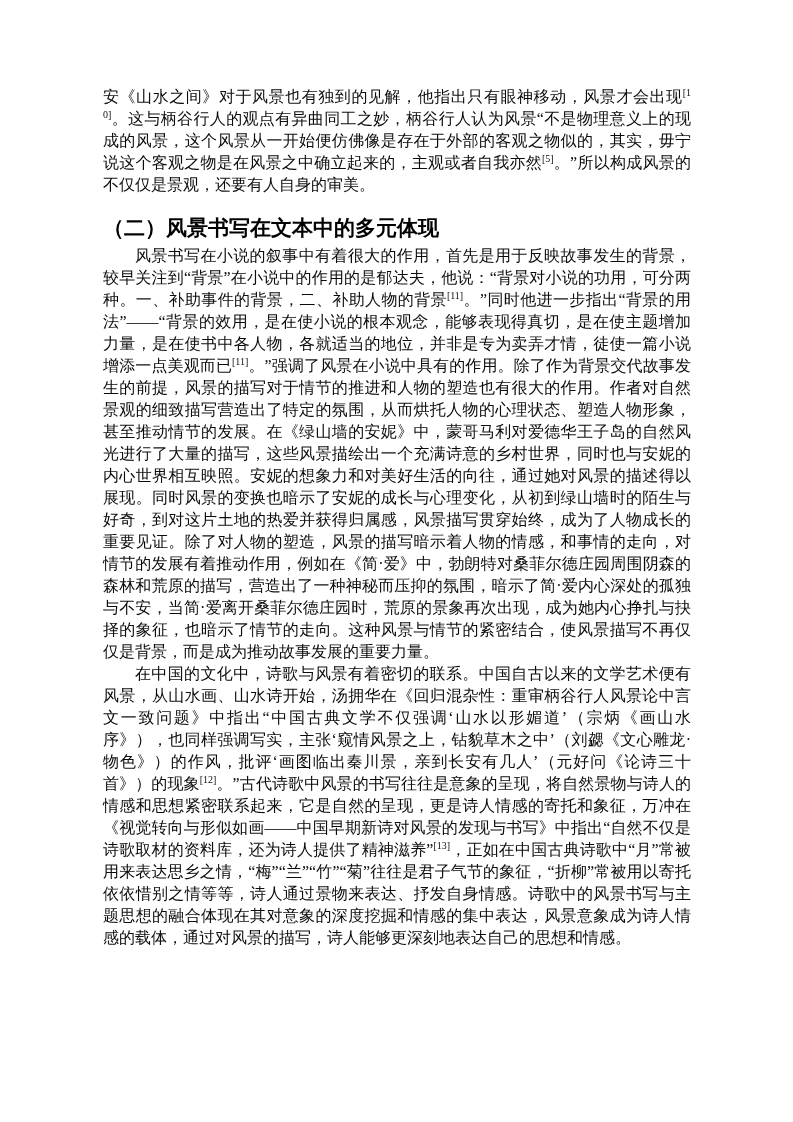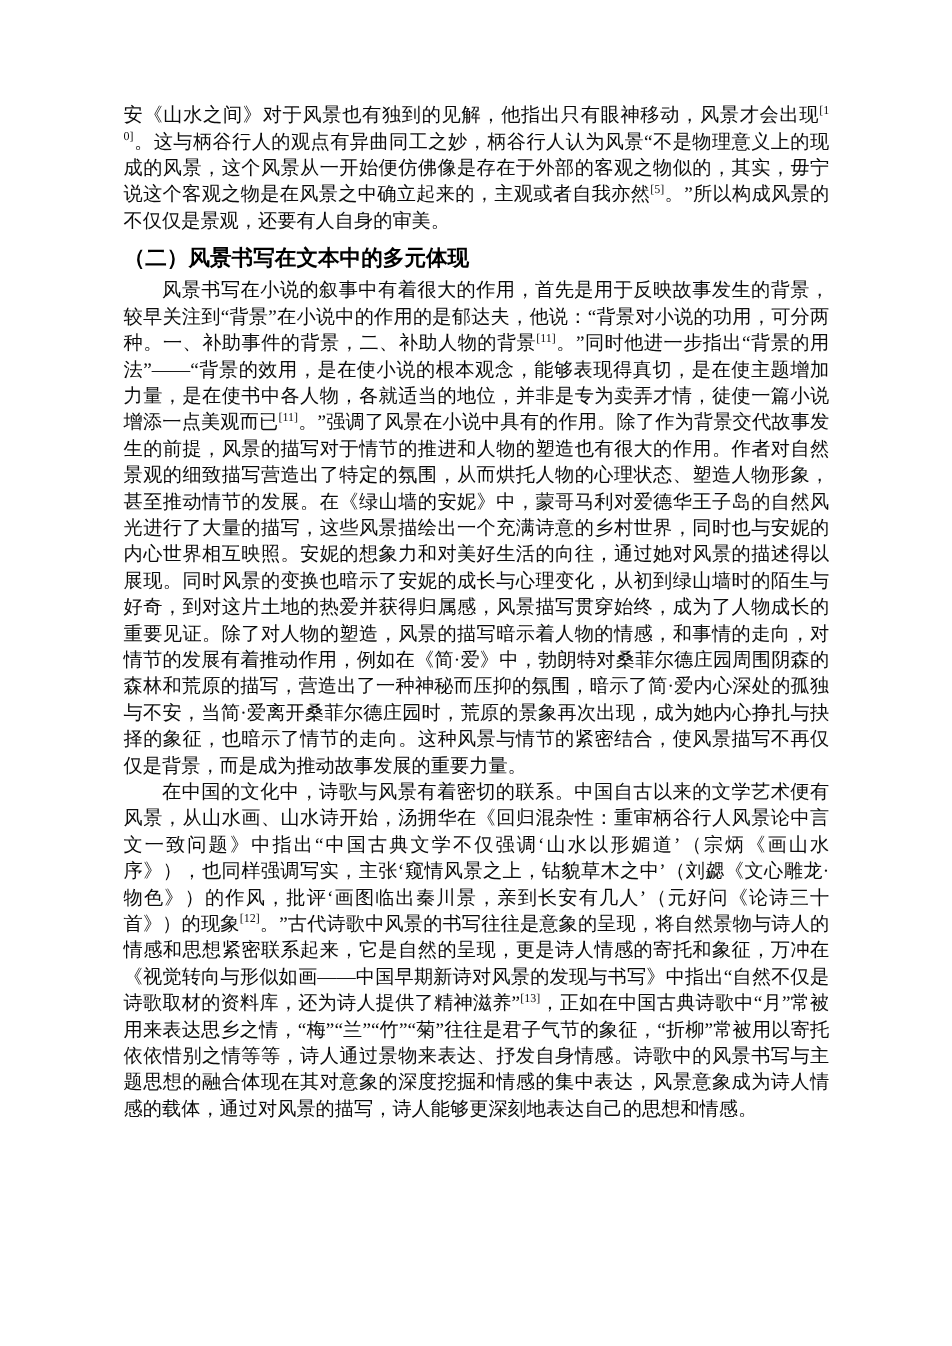--- a/index.html
+++ b/index.html
@@ -27,22 +27,22 @@
     line-height: 22px;
     text-align: justify;
     text-justify: inter-ideograph;
     letter-spacing: 0px;
     word-break: break-all;
   }
   .doc-body p.body-para.indent {
     text-indent: 2em;
   }
   .doc-body h2.section-heading {
-    margin: 6px 0 4px 0;
-    font-size: 18px;
+    margin: 19px 0 4px 0;
+    font-size: 21px;
     line-height: 26px;
     font-weight: bold;
     color: #000000;
     text-align: left;
   }
   .doc-body sup.citation {
     font-size: 10px;
     line-height: 0;
     vertical-align: super;
   }

